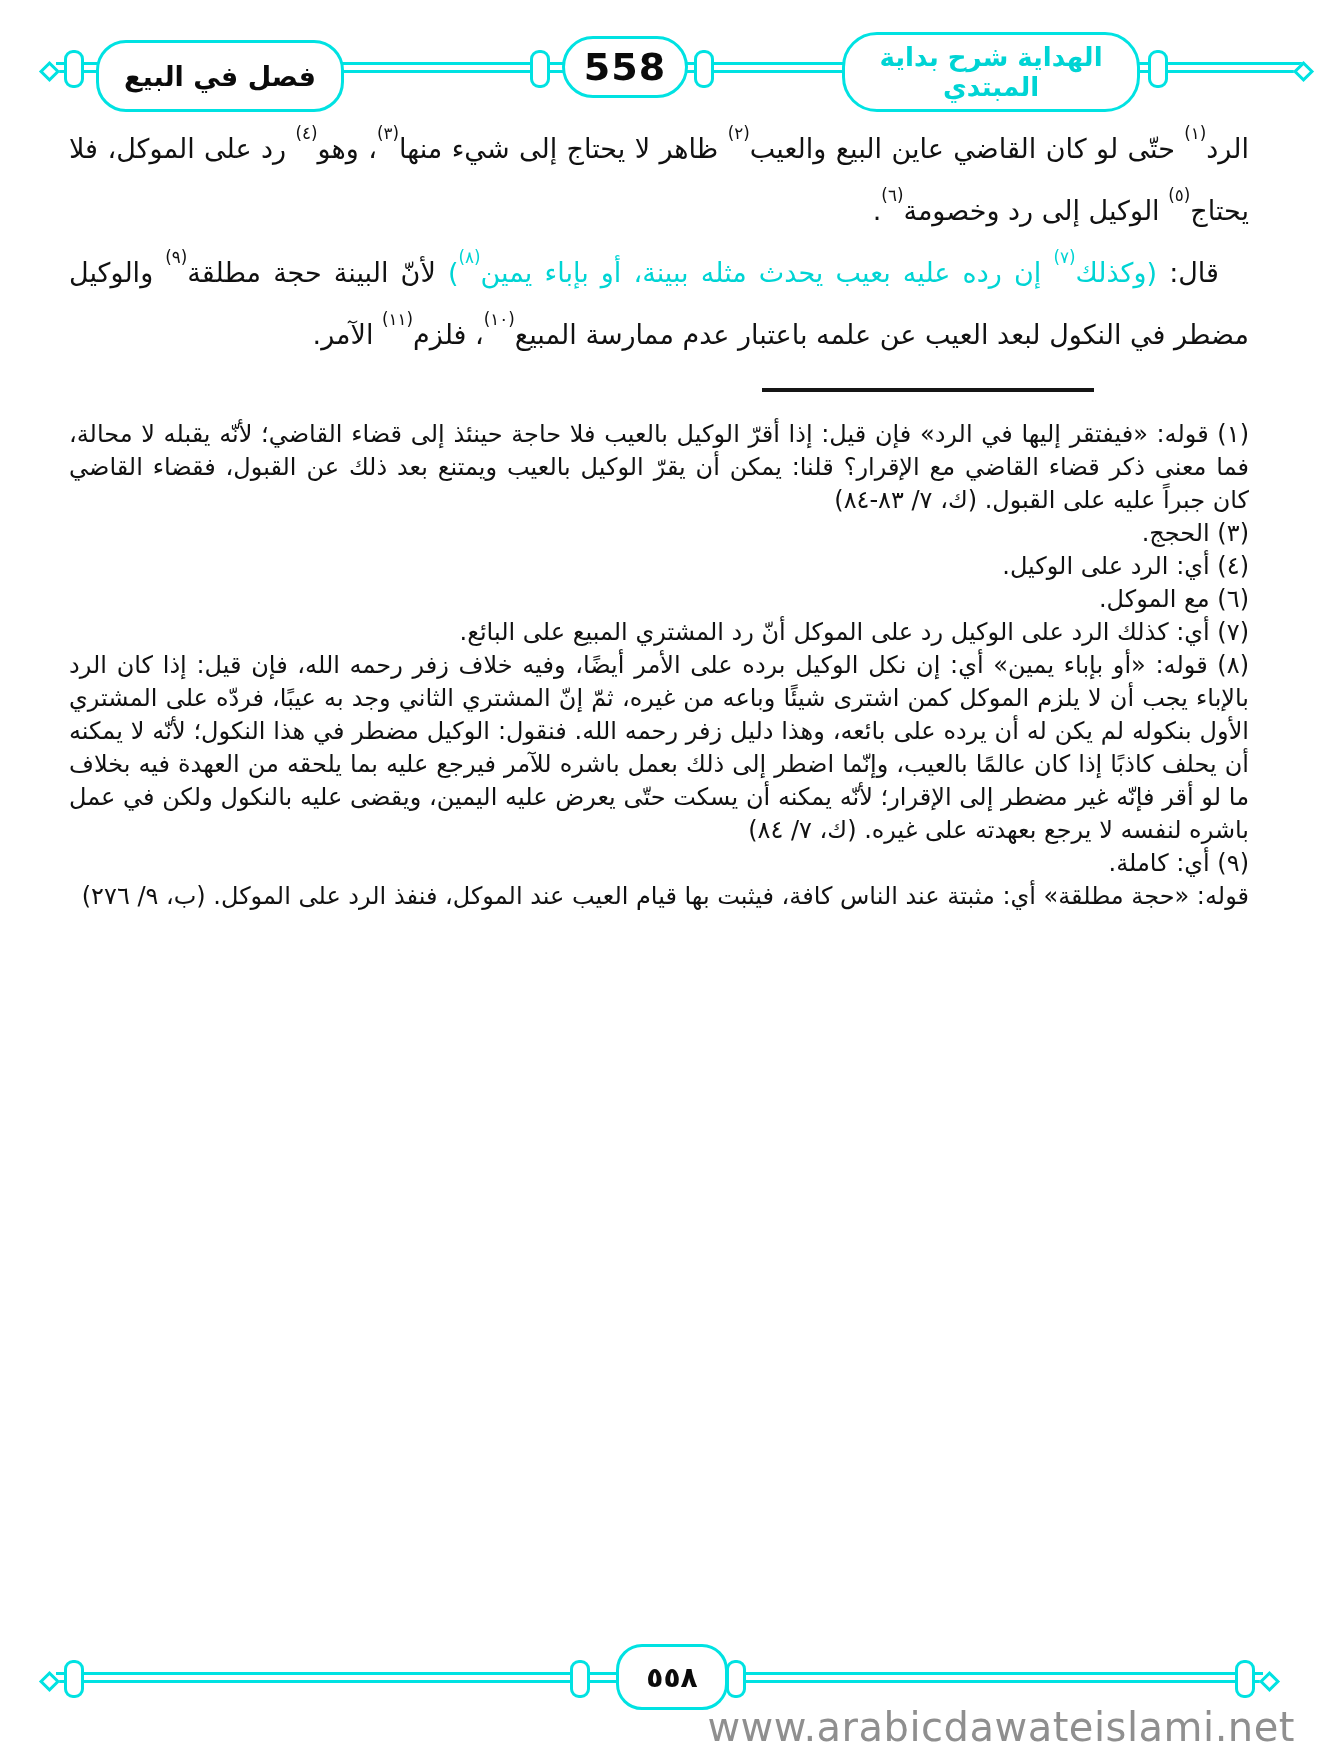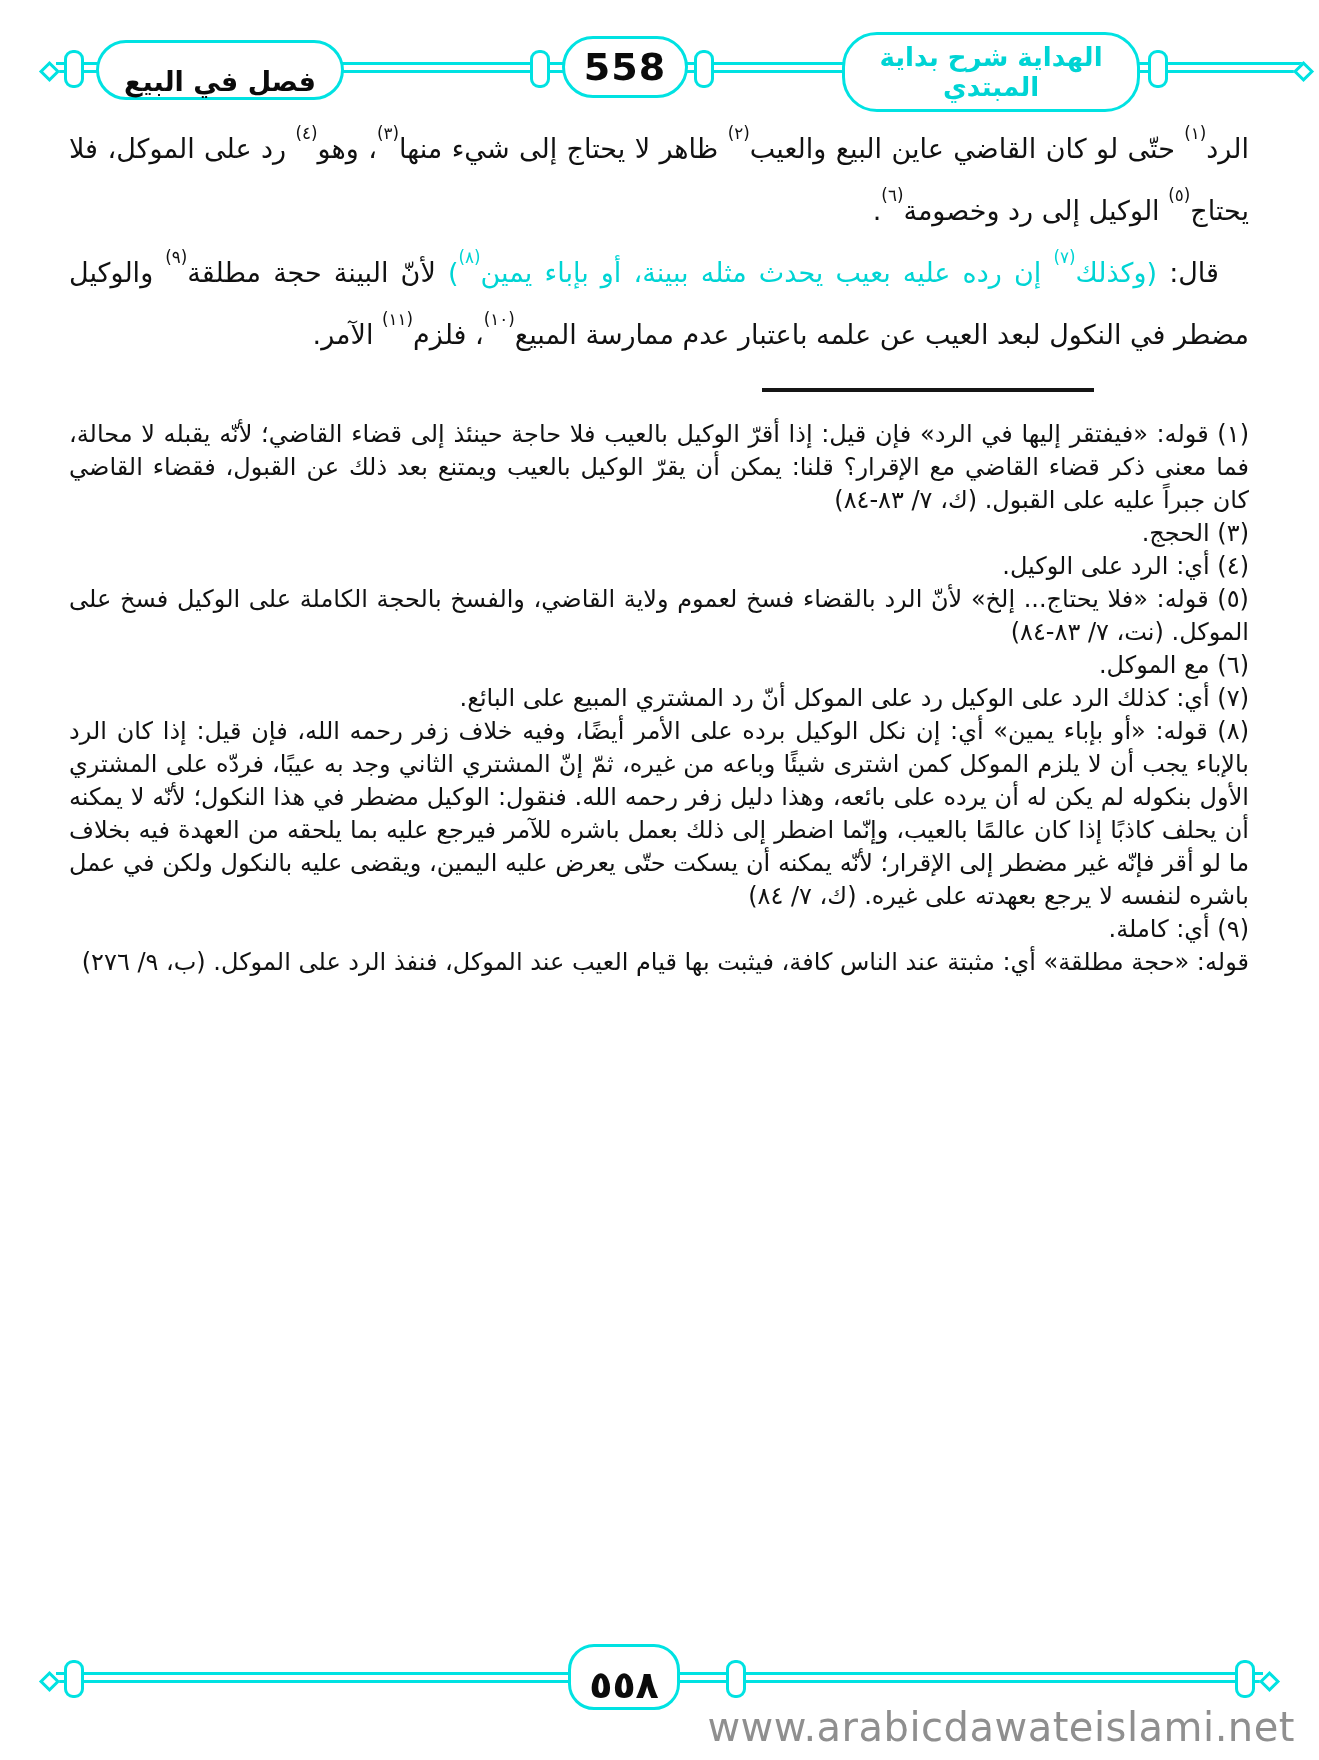--- a/index.html
+++ b/index.html
@@ -13,24 +13,24 @@
 
   
   .hdr{ position:absolute; top:26px; left:0; width:100%; height:86px; }
   .ftr{ position:absolute; top:1642px; left:0; width:100%; height:115px; }
   .rule{ position:absolute; height:11px; border-top:3px solid var(--cyan); border-bottom:3px solid var(--cyan); }
   .hdr .rule{ top:36px; left:56px; right:14px; }
   .ftr .rule{ top:30px; left:56px; right:56px; }
   .diamond{ position:absolute; width:15px; height:15px; border:3px solid var(--cyan); background:#fff; transform:rotate(45deg); }
   .knot{ position:absolute; width:20px; height:38px; border:3px solid var(--cyan); background:#fff; border-radius:9px; }
   .capsule{ position:absolute; background:#fff; border:3px solid var(--cyan); display:flex; align-items:center; justify-content:center; font-weight:700; color:#0b0b0b; box-shadow:0 0 0 2px #fff inset; }
-  .cap-section{ left:96px; top:14px; width:248px; height:60px; border-radius:30px; font-size:27px;align-items:flex-end; }
+  .cap-section{ left:96px; top:14px; width:248px; height:72px; border-radius:30px; font-size:27px; }
   .cap-pagenum{ left:562px; top:10px; width:126px; height:62px; border-radius:32px; font-size:38px; letter-spacing:1px; }
   .cap-book{ left:842px; top:6px; width:298px; height:80px; border-radius:35px; font-size:26px; color:var(--cyan-text); direction:rtl; text-align:center; }
-  .cap-footnum{ left:568px; top:2px; width:112px; height:66px; border-radius:26px; font-size:38px; direction:rtl;align-items:flex-end; }
+  .cap-footnum{ left:616px; top:2px; width:112px; height:66px; border-radius:26px; font-size:28px; direction:rtl; }
   .website{ position:absolute; top:62px; right:24px; font-size:40px; color:#8f8f8f; font-weight:400; letter-spacing:.5px; }
 
   
   .main{ position:absolute; top:118px; right:70px; width:1180px; height:1522px; direction:rtl; color:var(--ink); overflow:hidden; }
   .matn{ font-size:27px; font-weight:400; line-height:62px; text-align:justify; }
   .p2{ text-indent:30px; }
   .cyan{ color:var(--cyan-text); }
   .fnref{ font-size:0.62em; position:relative; top:-0.55em; line-height:0; }
   .fn-sep{ width:332px; height:4px; background:#151515; margin:22px 155px 26px auto; }
   .footnotes{ font-size:24px; font-weight:400; line-height:33px; text-align:justify; }
@@ -65,21 +65,20 @@
     <p class="matn p1"><span>الرد</span><sup class="fnref">(١)</sup><span> حتّى لو كان القاضي عاين البيع والعيب</span><sup class="fnref">(٢)</sup><span> ظاهر لا يحتاج إلى شيء منها</span><sup class="fnref">(٣)</sup><span>، وهو</span><sup class="fnref">(٤)</sup><span> رد على الموكل، فلا يحتاج</span><sup class="fnref">(٥)</sup><span> الوكيل إلى رد وخصومة</span><sup class="fnref">(٦)</sup><span>.</span></p>
 
     <p class="matn p2"><span>قال: </span><span class="cyan">(وكذلك</span><sup class="fnref cyan">(٧)</sup><span class="cyan"> إن رده عليه بعيب يحدث مثله ببينة، أو بإباء يمين</span><sup class="fnref cyan">(٨)</sup><span class="cyan">)</span><span> لأنّ البينة حجة مطلقة</span><sup class="fnref">(٩)</sup><span> والوكيل مضطر في النكول لبعد العيب عن علمه باعتبار عدم ممارسة المبيع</span><sup class="fnref">(١٠)</sup><span>، فلزم</span><sup class="fnref">(١١)</sup><span> الآمر.</span></p>
 
     <div class="fn-sep"></div>
 
     <section class="footnotes">
       <div class="footnote"><span class="fn-m">(١)</span> <span>قوله: «فيفتقر إليها في الرد» فإن قيل: إذا أقرّ الوكيل بالعيب فلا حاجة حينئذ إلى قضاء القاضي؛ لأنّه يقبله لا محالة، فما معنى ذكر قضاء القاضي مع الإقرار؟ قلنا: يمكن أن يقرّ الوكيل بالعيب ويمتنع بعد ذلك عن القبول، فقضاء القاضي كان جبراً عليه على القبول. (ك، ٧/ ٨٣-٨٤)</span></div>
       <div class="footnote"><span class="fn-m">(٣)</span> <span>الحجج.</span></div>
       <div class="footnote"><span class="fn-m">(٤)</span> <span>أي: الرد على الوكيل.</span></div>
-      <div class="footnote"><span class="fn-m">(٥)</span> <span>قوله: «فلا يحتاج... إلخ» لأنّ الرد بالقضاء فسخ لعموم ولاية القاضي، والفسخ بالحجة الكاملة على الوكيل فسخ على الموكل. (نت، ٧/ ٨٣-٨٤)</span></div>
       <div class="footnote"><span class="fn-m">(٦)</span> <span>مع الموكل.</span></div>
       <div class="footnote"><span class="fn-m">(٧)</span> <span>أي: كذلك الرد على الوكيل رد على الموكل أنّ رد المشتري المبيع على البائع.</span></div>
       <div class="footnote"><span class="fn-m">(٨)</span> <span>قوله: «أو بإباء يمين» أي: إن نكل الوكيل برده على الأمر أيضًا، وفيه خلاف زفر رحمه الله، فإن قيل: إذا كان الرد بالإباء يجب أن لا يلزم الموكل كمن اشترى شيئًا وباعه من غيره، ثمّ إنّ المشتري الثاني وجد به عيبًا، فردّه على المشتري الأول بنكوله لم يكن له أن يرده على بائعه، وهذا دليل زفر رحمه الله. فنقول: الوكيل مضطر في هذا النكول؛ لأنّه لا يمكنه أن يحلف كاذبًا إذا كان عالمًا بالعيب، وإنّما اضطر إلى ذلك بعمل باشره للآمر فيرجع عليه بما يلحقه من العهدة فيه بخلاف ما لو أقر فإنّه غير مضطر إلى الإقرار؛ لأنّه يمكنه أن يسكت حتّى يعرض عليه اليمين، ويقضى عليه بالنكول ولكن في عمل باشره لنفسه لا يرجع بعهدته على غيره. (ك، ٧/ ٨٤)</span></div>
       <div class="footnote"><span class="fn-m">(٩)</span> <span>أي: كاملة.</span></div>
       <div class="footnote"><span class="fn-m"></span> <span>قوله: «حجة مطلقة» أي: مثبتة عند الناس كافة، فيثبت بها قيام العيب عند الموكل، فنفذ الرد على الموكل. (ب، ٩/ ٢٧٦)</span></div>
 
     </section>
   </main>
 
   <footer class="ftr">

